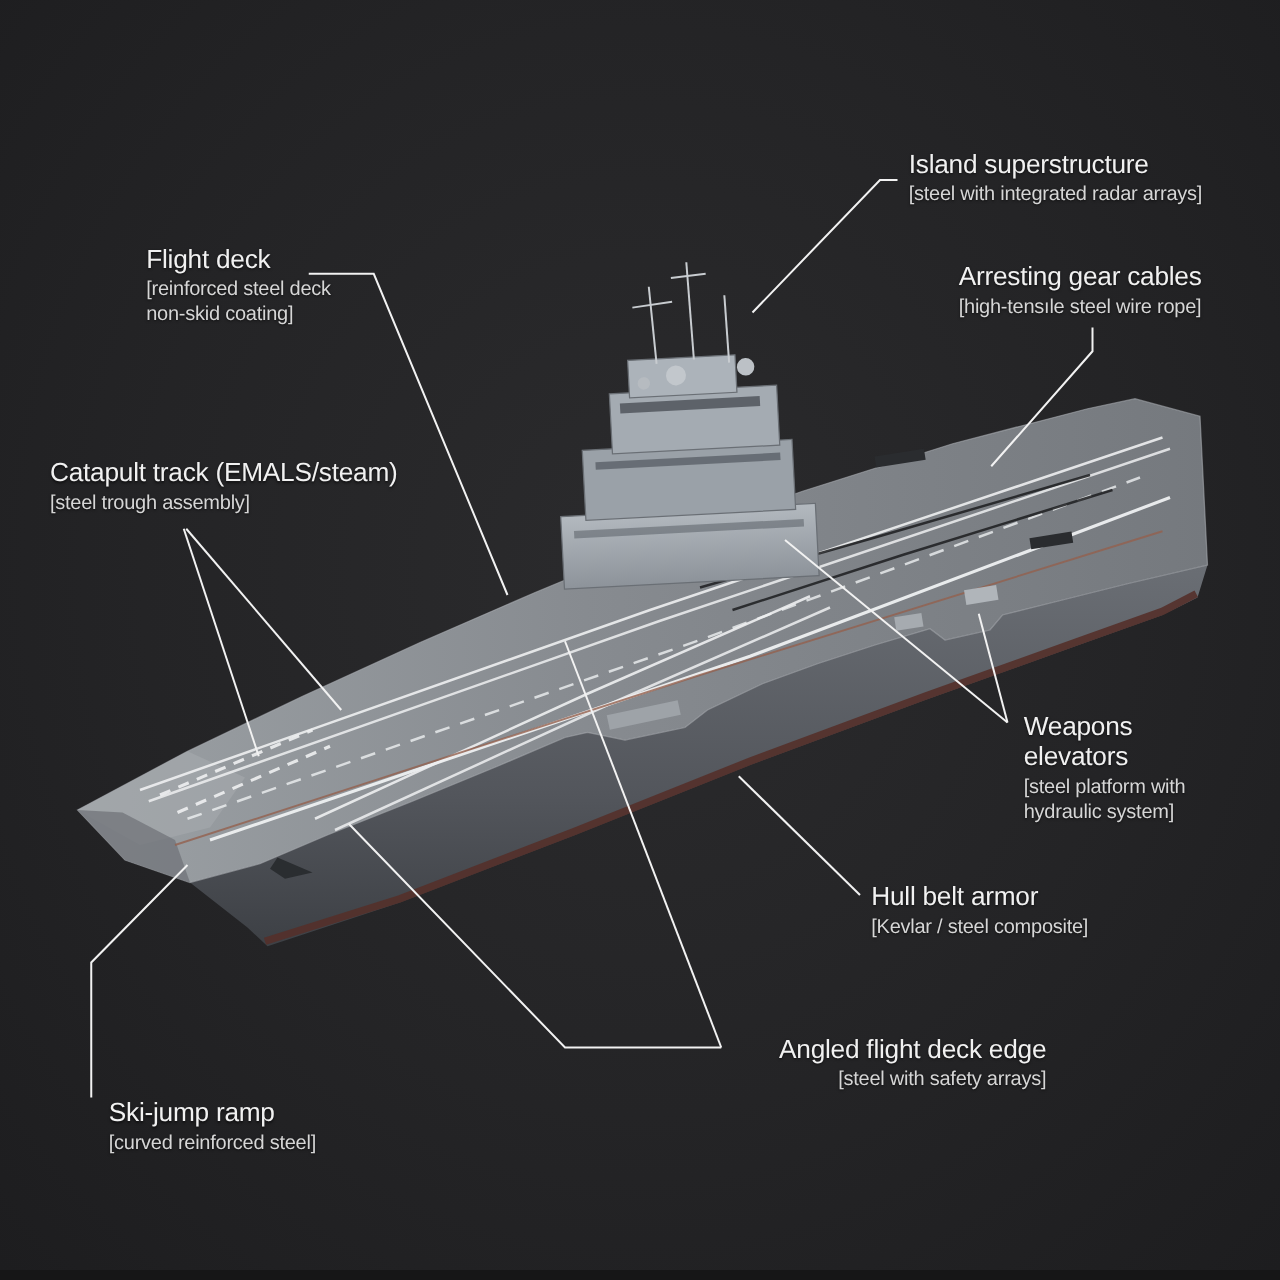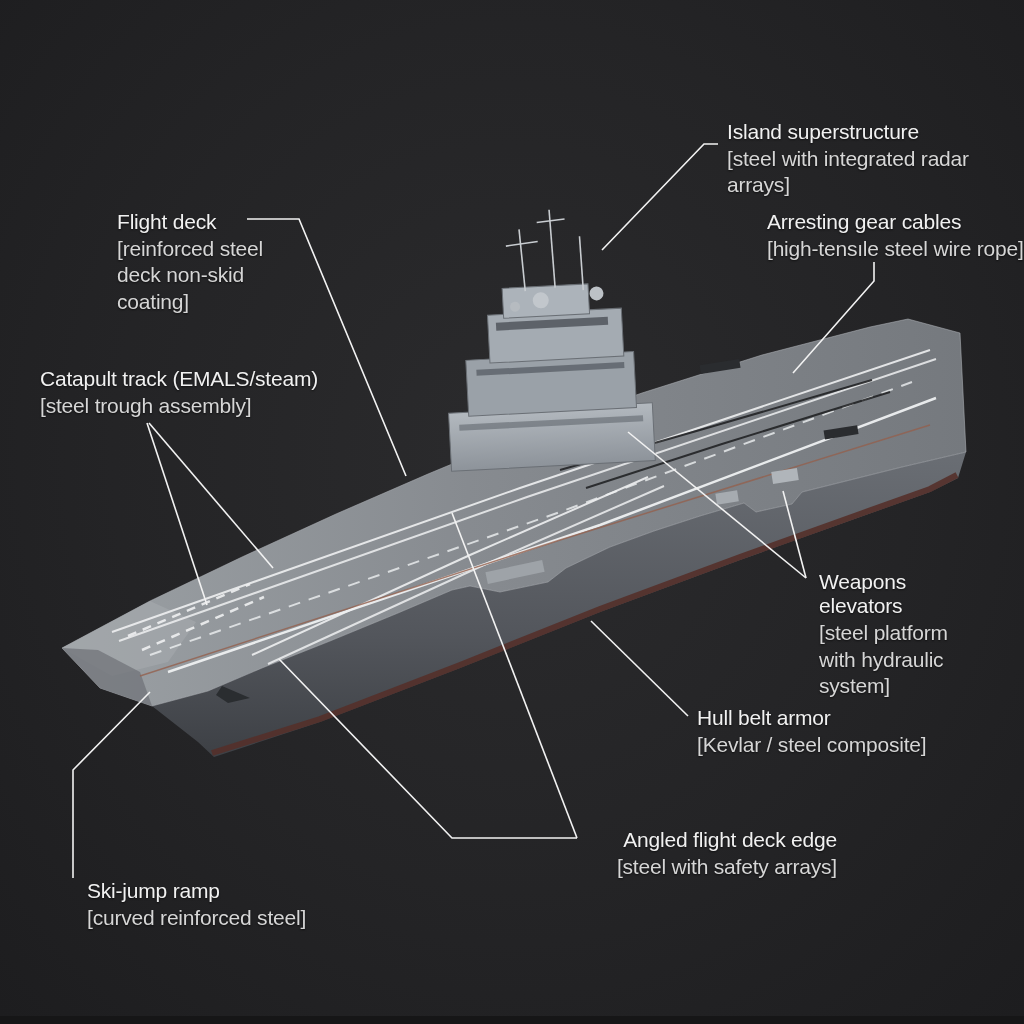--- a/index.html
+++ b/index.html
@@ -5,21 +5,21 @@
   html,body{margin:0;padding:0;background:#161617;}
   .stage{
     position:relative;width:1024px;height:1016px;overflow:hidden;
     background:radial-gradient(ellipse at 50% 45%, #2b2b2d 0%, #242426 55%, #1d1d1f 100%);
     font-family:"Liberation Sans","DejaVu Sans",sans-serif;
   }
   svg.art{position:absolute;left:0;top:0;}
   .label{position:absolute;color:#f1f1f1;}
   .label .t{display:block;font-size:21px;font-weight:400;line-height:1.15;letter-spacing:-0.2px;
             text-shadow:0 1px 2px rgba(0,0,0,.6);}
-  .label .d{display:block;font-size:21px;font-weight:400;line-height:1.25;color:#d6d6d6;
+  .label .d{display:block;font-size:16px;font-weight:400;line-height:1.25;color:#d6d6d6;
             letter-spacing:-0.2px;text-shadow:0 1px 2px rgba(0,0,0,.6);margin-top:2px;}
   .watermark{
     position:absolute;left:450px;top:494px;width:150px;
     font-size:26px;letter-spacing:0.5px;color:rgba(98,99,102,0.8);
     text-shadow:0 0 2px rgba(255,255,255,0.12);white-space:nowrap;
   }
 </style>
 </head>
 <body>
 
@@ -118,21 +118,21 @@
       <polyline points="452,513 577,838"></polyline>
       <polyline points="150,692 73,770 73,878"></polyline>
     </g>
   </svg>
 
   <div class="label" style="left:727px;top:120px;width:290px;">
     <span class="t">Island superstructure</span>
     <span class="d">[steel with integrated radar arrays]</span>
   </div>
 
-  <div class="label" style="left:117px;top:210px;width:178px;">
+  <div class="label" style="left:117px;top:196px;width:178px;">
     <span class="t">Flight deck</span>
     <span class="d">[reinforced steel deck non-skid coating]</span>
   </div>
 
   <div class="label" style="left:767px;top:210px;width:260px;">
     <span class="t">Arresting gear cables</span>
     <span class="d">[high-tensıle steel wire rope]</span>
   </div>
 
   <div class="label" style="left:819px;top:570px;width:168px;">

